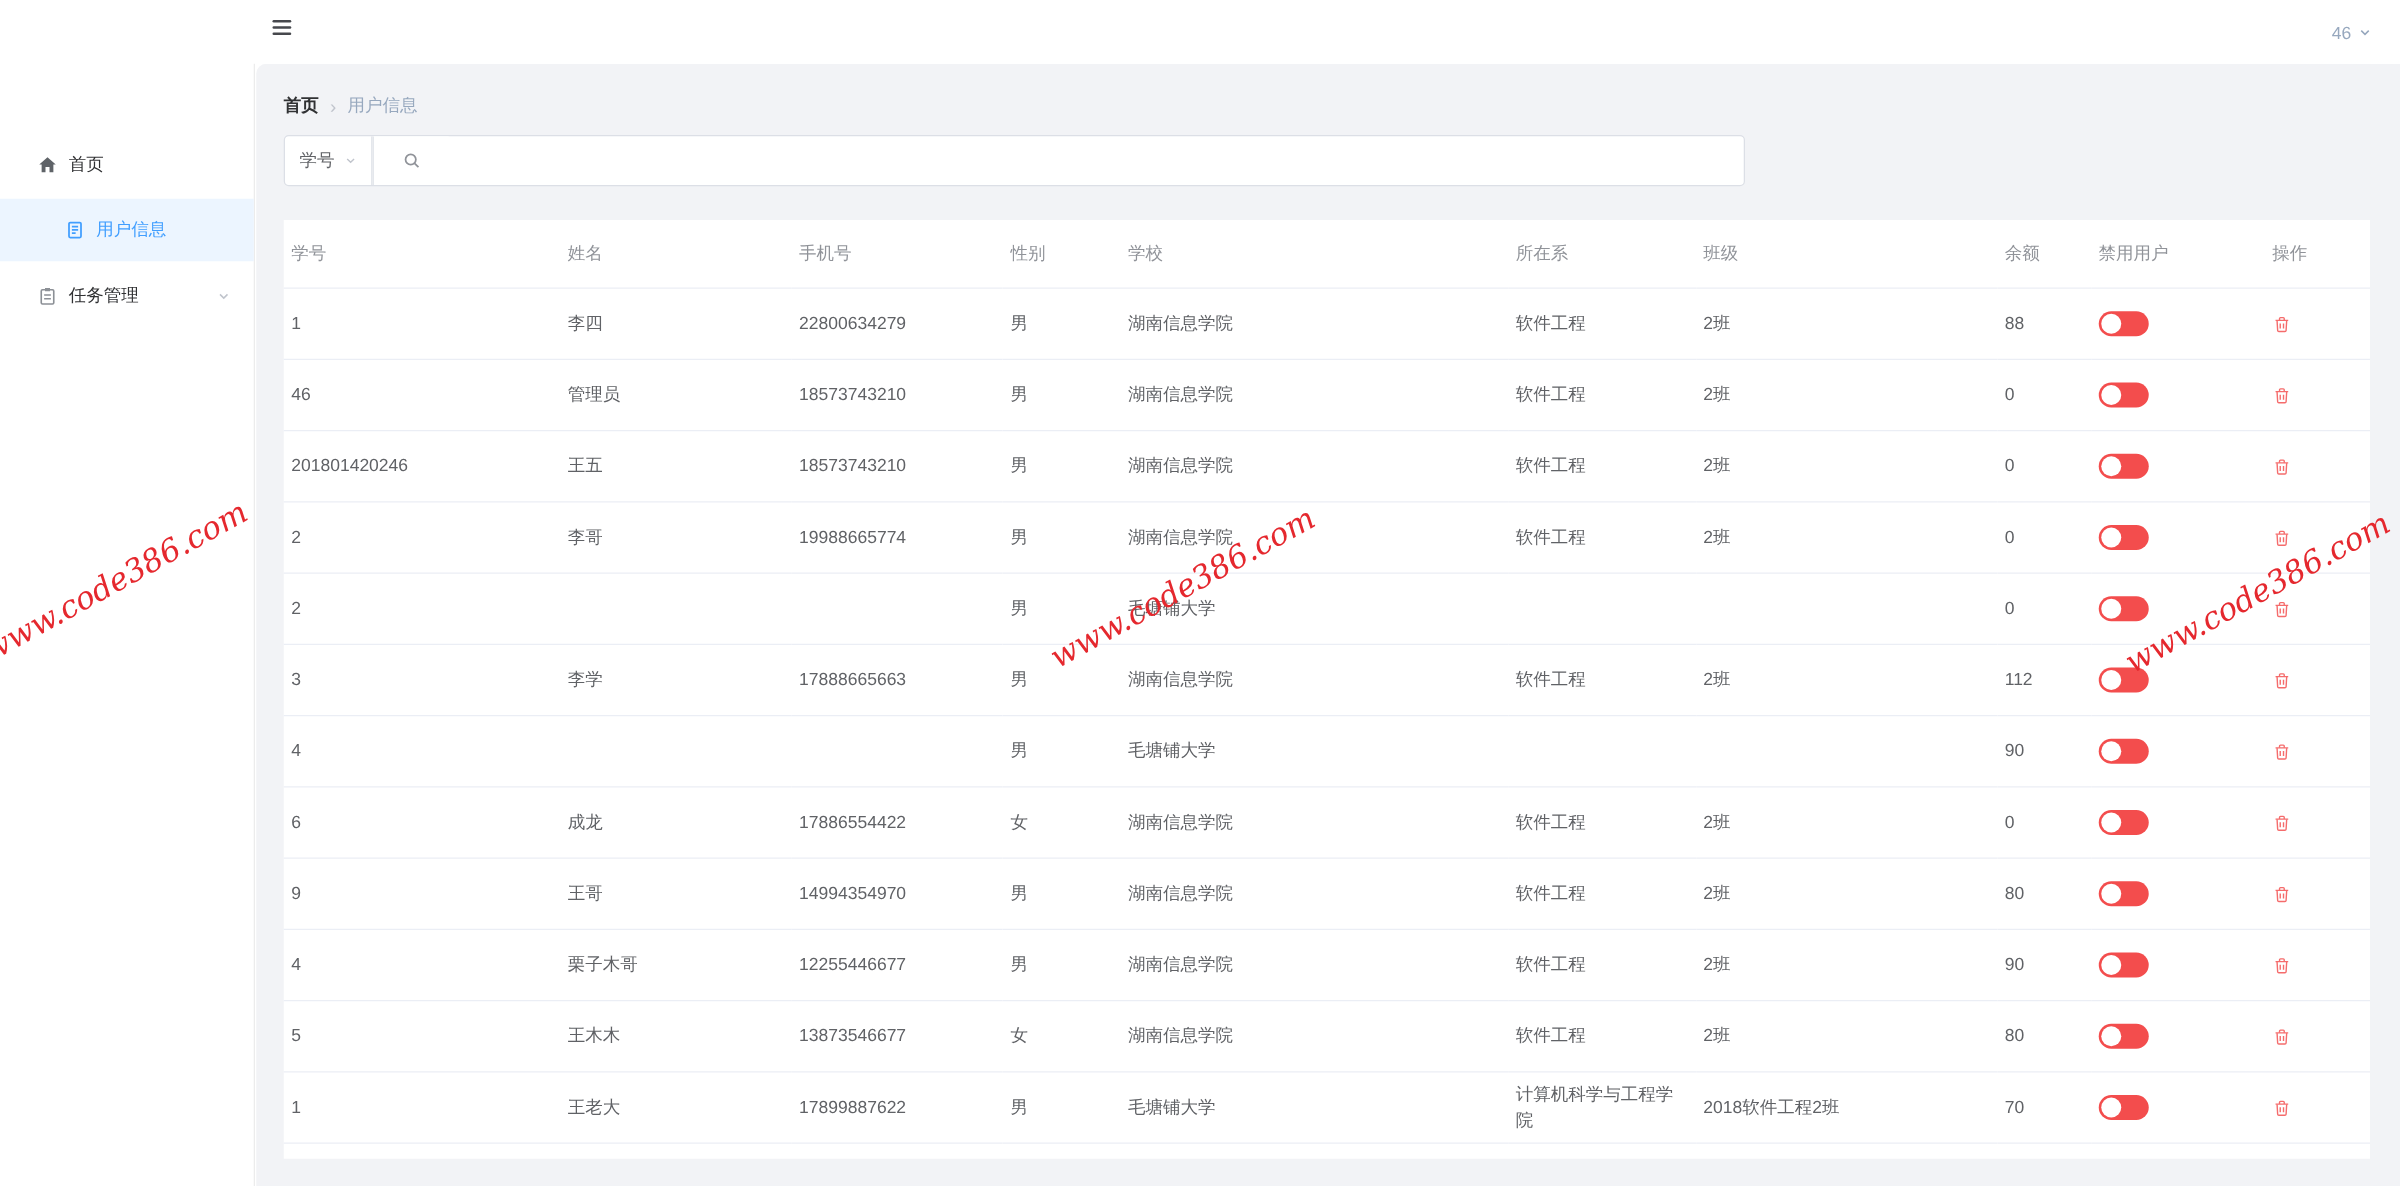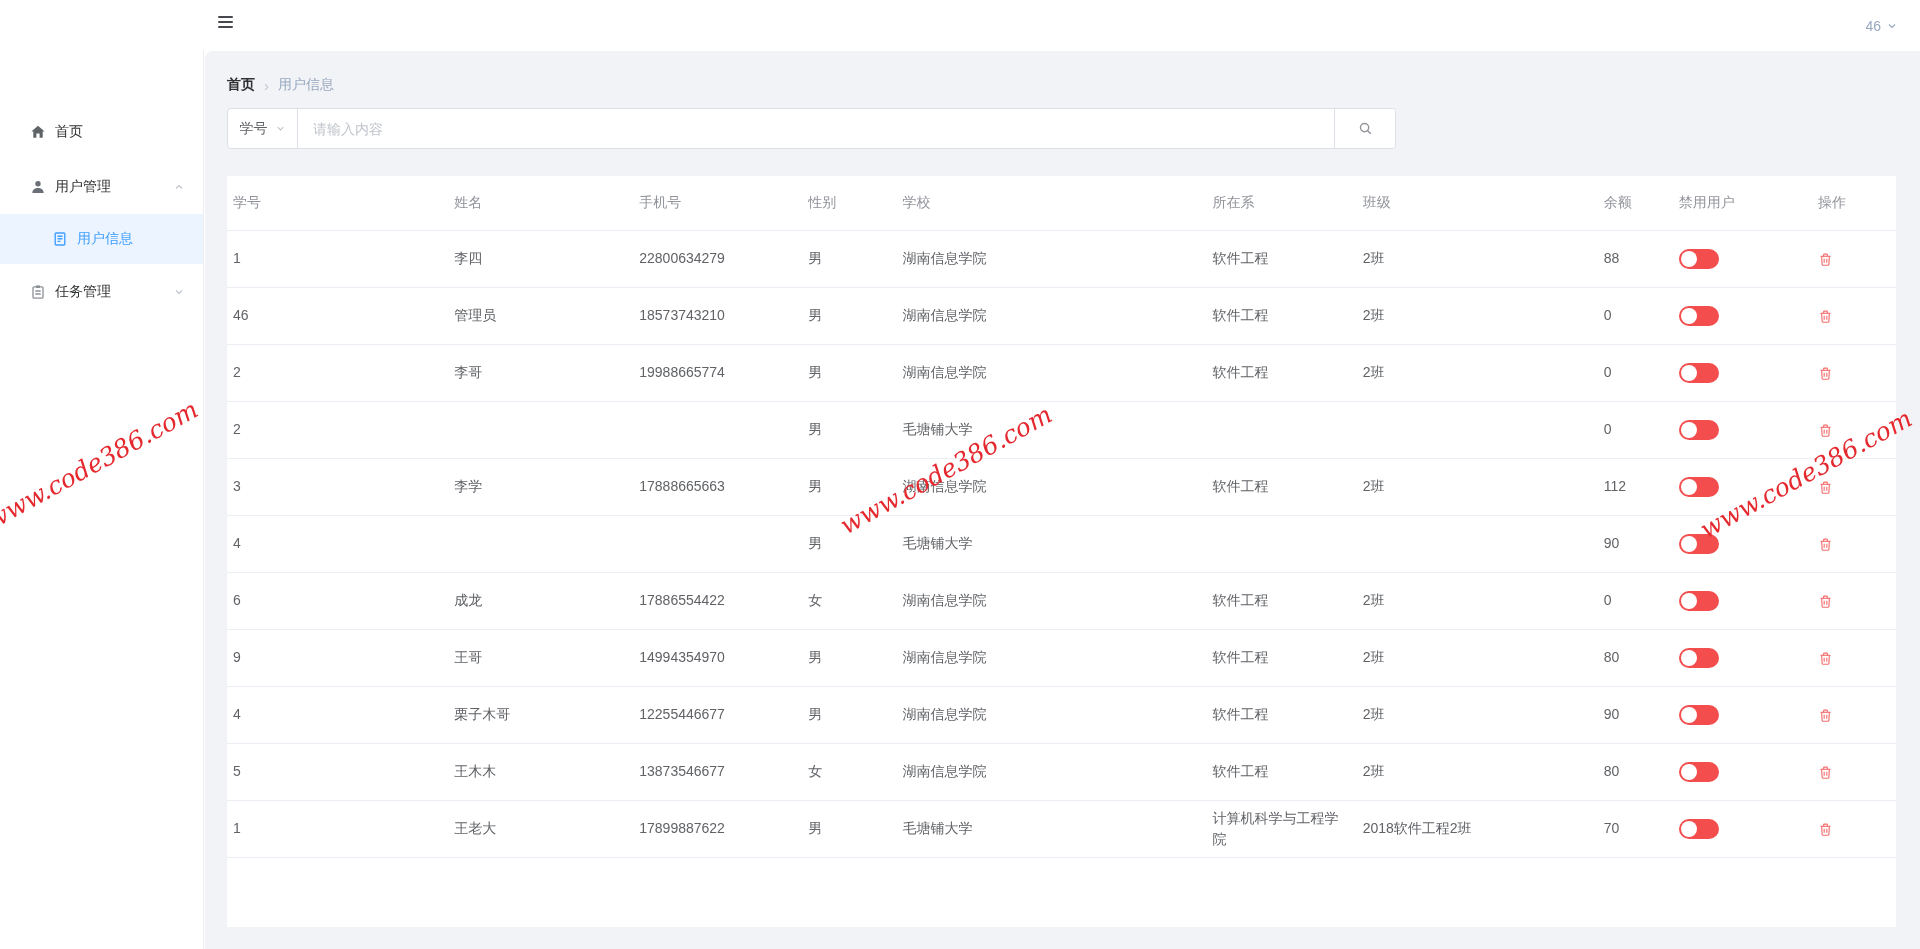--- a/index.html
+++ b/index.html
@@ -100,34 +100,20 @@
     <div class="side-item">
       <span class="mi" style="color:#5f6368">
         <svg width="16" height="16" viewBox="0 0 16 16">
             <path fill="currentColor" d="M8 1.8 L14.6 7.6 H12.7 V13.8 H9.6 V9.6 H6.4 V13.8 H3.3 V7.6 H1.4 Z"></path>
           </svg>
       </span>
       <span class="lbl">首页</span>
     </div>
 
 
-    <div class="side-item">
-      <span class="mi" style="color:#6b6f76">
-        <svg width="16" height="16" viewBox="0 0 16 16" fill="currentColor">
-          <circle cx="8" cy="4.8" r="2.7"></circle>
-            <path d="M2.3 14 c0-3.4 2.6-5.1 5.7-5.1 s5.7 1.7 5.7 5.1 z"></path>
-        </svg>
-      </span>
-      <span class="lbl">用户管理</span>
-      <span class="chev">
-        <svg width="12" height="12" viewBox="0 0 16 16" fill="none" stroke="currentColor" stroke-width="1.6">
-            <path d="M4 10 L8 6 L12 10"></path>
-          </svg>
-      </span>
-    </div>
 
     <div class="side-sub">
       <span class="mi">
         <svg width="16" height="16" viewBox="0 0 16 16" fill="none" stroke="currentColor" stroke-width="1.4">
           <rect x="3.2" y="2" width="9.6" height="12" rx="1"></rect>
             <path d="M5.5 5.2 h5 M5.5 7.8 h5 M5.5 10.4 h3"></path>
         </svg>
       </span>
       <span class="lbl">用户信息</span>
     </div>
@@ -161,21 +147,20 @@
     <span class="bc-current">用户信息</span>
   </div>
 
   <div class="search-group">
     <div class="sg-prepend">
       <span>学号</span>
       <svg width="11" height="11" viewBox="0 0 16 16" fill="none" stroke="currentColor" stroke-width="1.6">
           <path d="M4 6 L8 10 L12 6"></path>
         </svg>
     </div>
-    <input class="sg-input" type="text" placeholder="请输入内容" style="">
     <div class="sg-append">
       <svg width="15" height="15" viewBox="0 0 16 16" fill="none" stroke="currentColor" stroke-width="1.5">
           <circle cx="7" cy="7" r="4.4"></circle>
           <path d="M10.3 10.3 L13.6 13.6"></path>
         </svg>
     </div>
   </div>
 
   <div class="table-card">
     <table>
@@ -238,20 +223,39 @@
             <td><span class="del-btn">
                 <svg width="15" height="15" viewBox="0 0 16 16" fill="none" stroke="currentColor" stroke-width="1.2">
                   <path d="M2.6 4.6 h10.8"></path>
                   <path d="M6 4.4 V3 a0.8 0.8 0 0 1 .8-.8 h2.4 a0.8 0.8 0 0 1 .8.8 v1.4"></path>
                   <path d="M3.9 4.8 l.5 8.4 a1 1 0 0 0 1 .9 h5.2 a1 1 0 0 0 1-.9 l.5-8.4"></path>
                   <path d="M6.6 7.3 v4.2 M9.4 7.3 v4.2"></path>
                 </svg>
               </span></td>
           </tr>
           <tr>
+            <td>201801420246</td>
+            <td>王五</td>
+            <td>18573743210</td>
+            <td>男</td>
+            <td>湖南信息学院</td>
+            <td>软件工程</td>
+            <td>2班</td>
+            <td>0</td>
+            <td><span class="switch"></span></td>
+            <td><span class="del-btn">
+                <svg width="15" height="15" viewBox="0 0 16 16" fill="none" stroke="currentColor" stroke-width="1.2">
+                  <path d="M2.6 4.6 h10.8"></path>
+                  <path d="M6 4.4 V3 a0.8 0.8 0 0 1 .8-.8 h2.4 a0.8 0.8 0 0 1 .8.8 v1.4"></path>
+                  <path d="M3.9 4.8 l.5 8.4 a1 1 0 0 0 1 .9 h5.2 a1 1 0 0 0 1-.9 l.5-8.4"></path>
+                  <path d="M6.6 7.3 v4.2 M9.4 7.3 v4.2"></path>
+                </svg>
+              </span></td>
+          </tr>
+          <tr>
             <td>2</td>
             <td>李哥</td>
             <td>19988665774</td>
             <td>男</td>
             <td>湖南信息学院</td>
             <td>软件工程</td>
             <td>2班</td>
             <td>0</td>
             <td><span class="switch"></span></td>
             <td><span class="del-btn">

